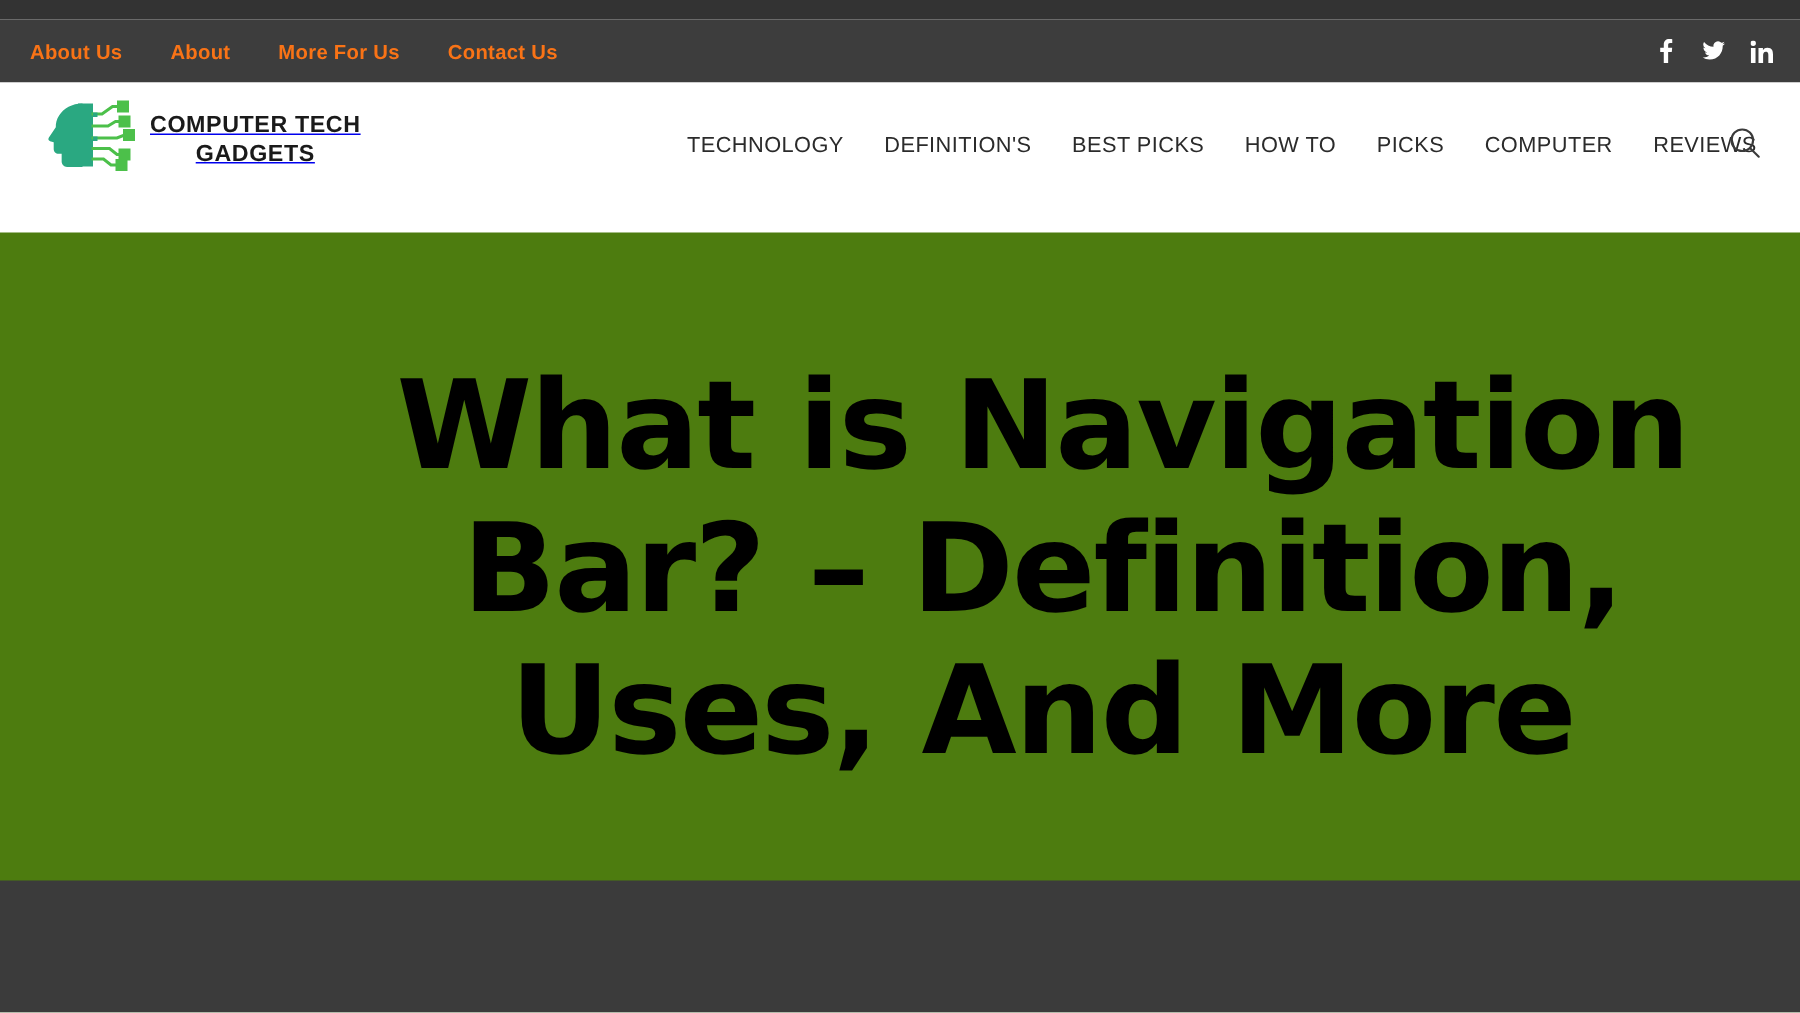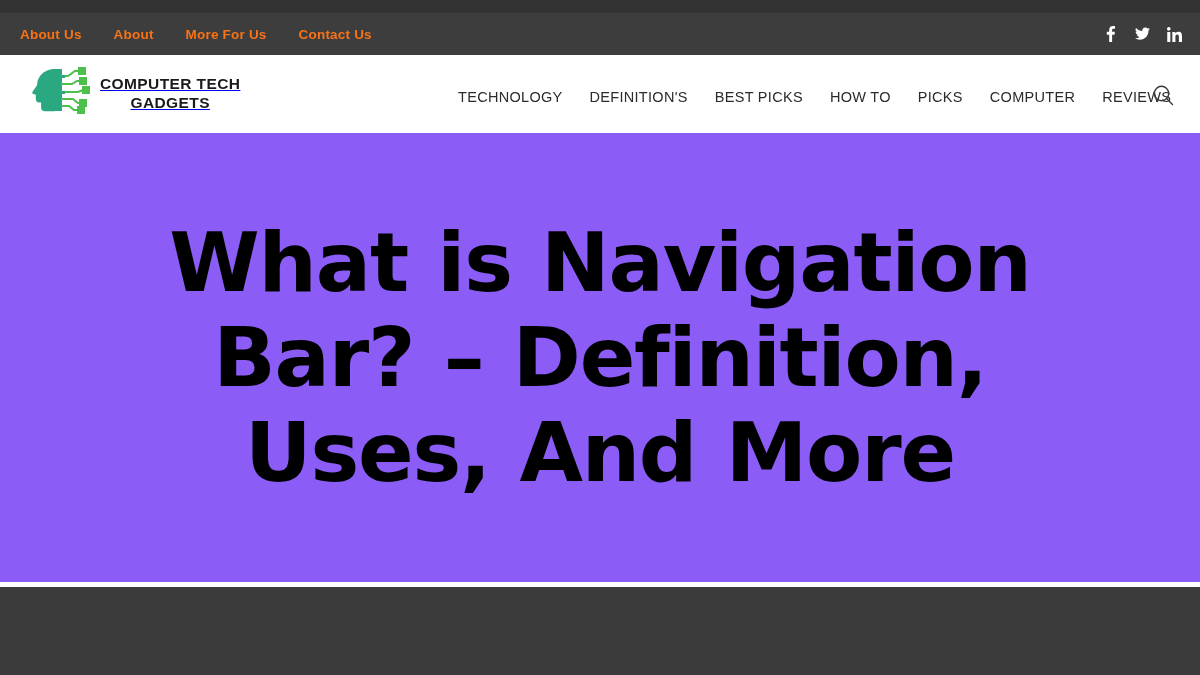--- a/index.html
+++ b/index.html
@@ -144,27 +144,27 @@
     align-items: center;
     cursor: pointer;
     background: none;
     border: none;
     padding: 0;
   }
 
   
   .hero {
     position: absolute;
-    top: 133px; left: 0;
+    top: 155px; left: 0;
     width: 1200px;
     height: 449px;
-    background: #8b5cf6;
-    display: flex;
-    align-items: center;
-    justify-content: center;
+    background: #4d7c0f;
+    display: flex;
+    align-items: center;
+    justify-content: flex-end;
   }
 
   .hero-title {
     width: 1010px;
     text-align: center;
     color: #000000;
     font-family: "DejaVu Sans", sans-serif;
     font-size: 82px;
     font-weight: bold;
     line-height: 1.16;

